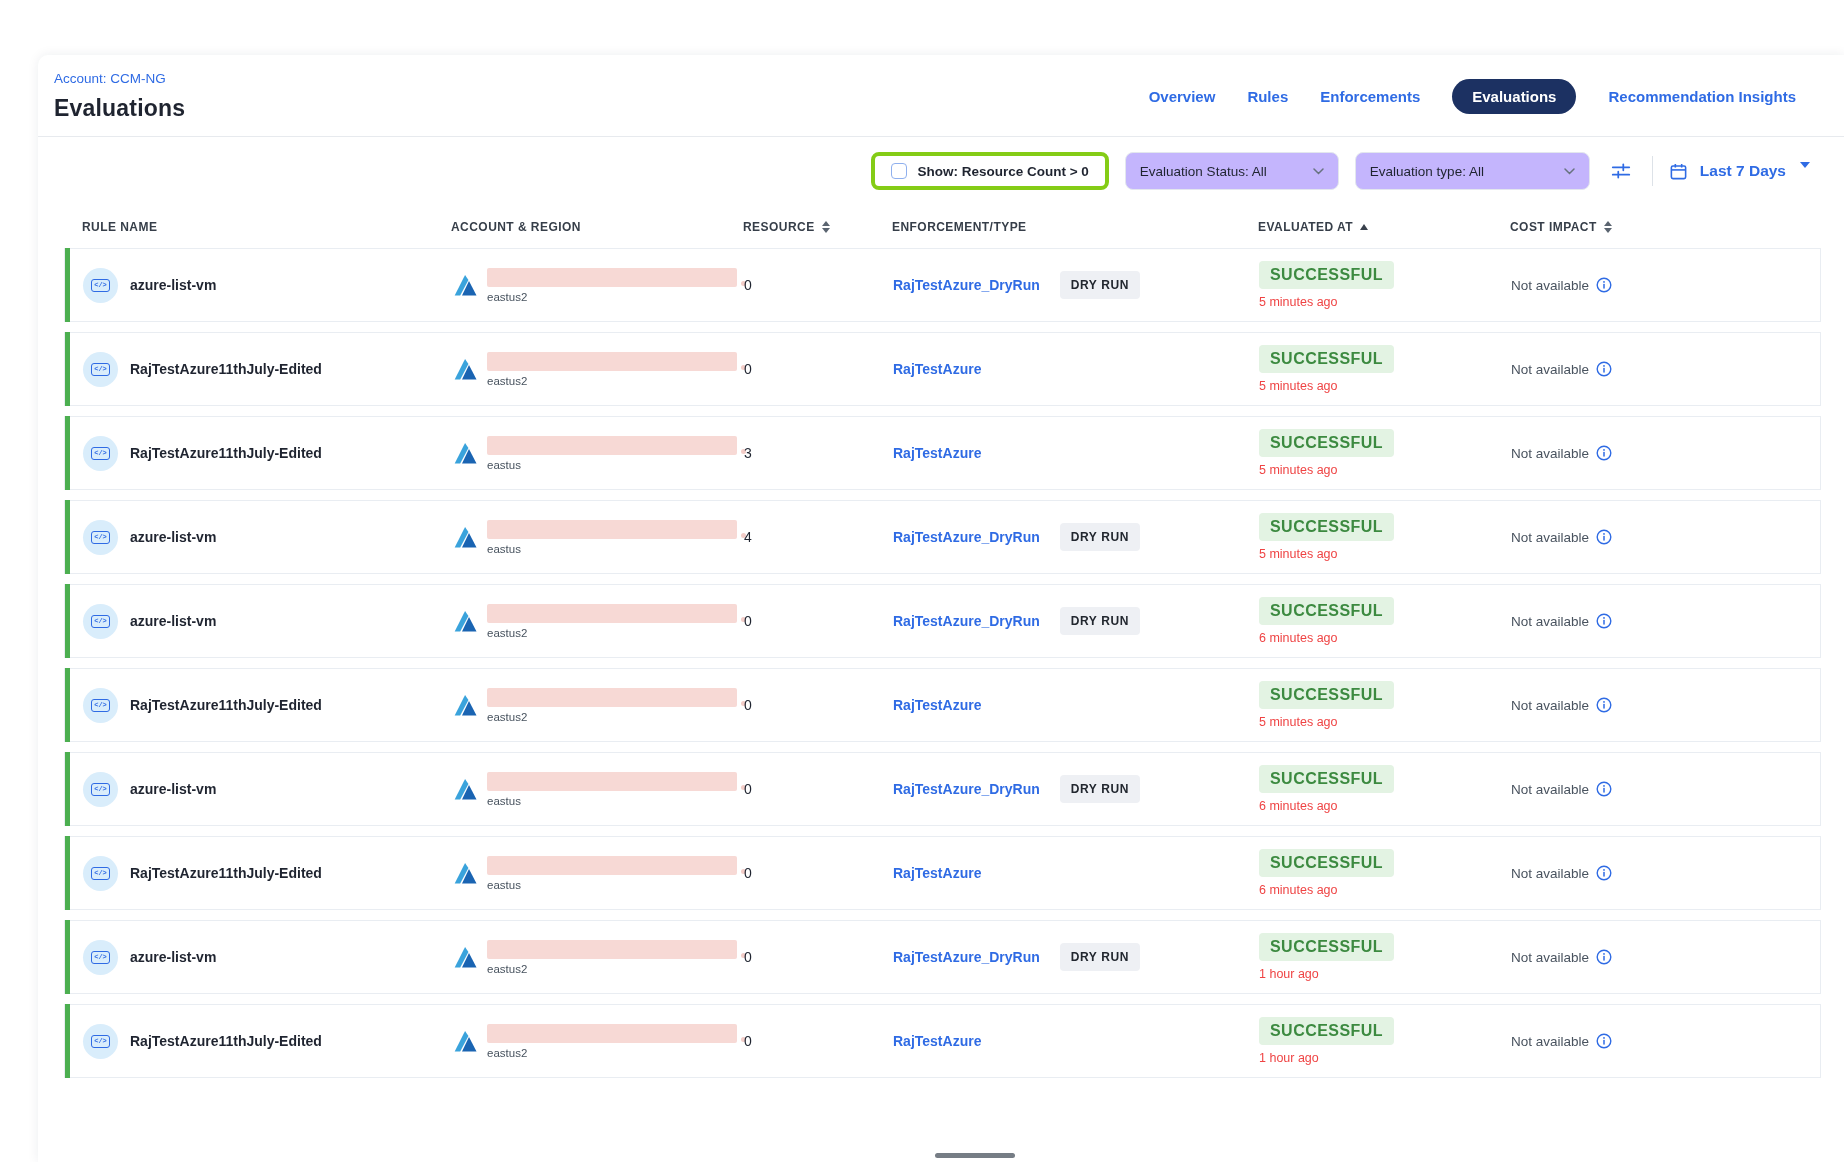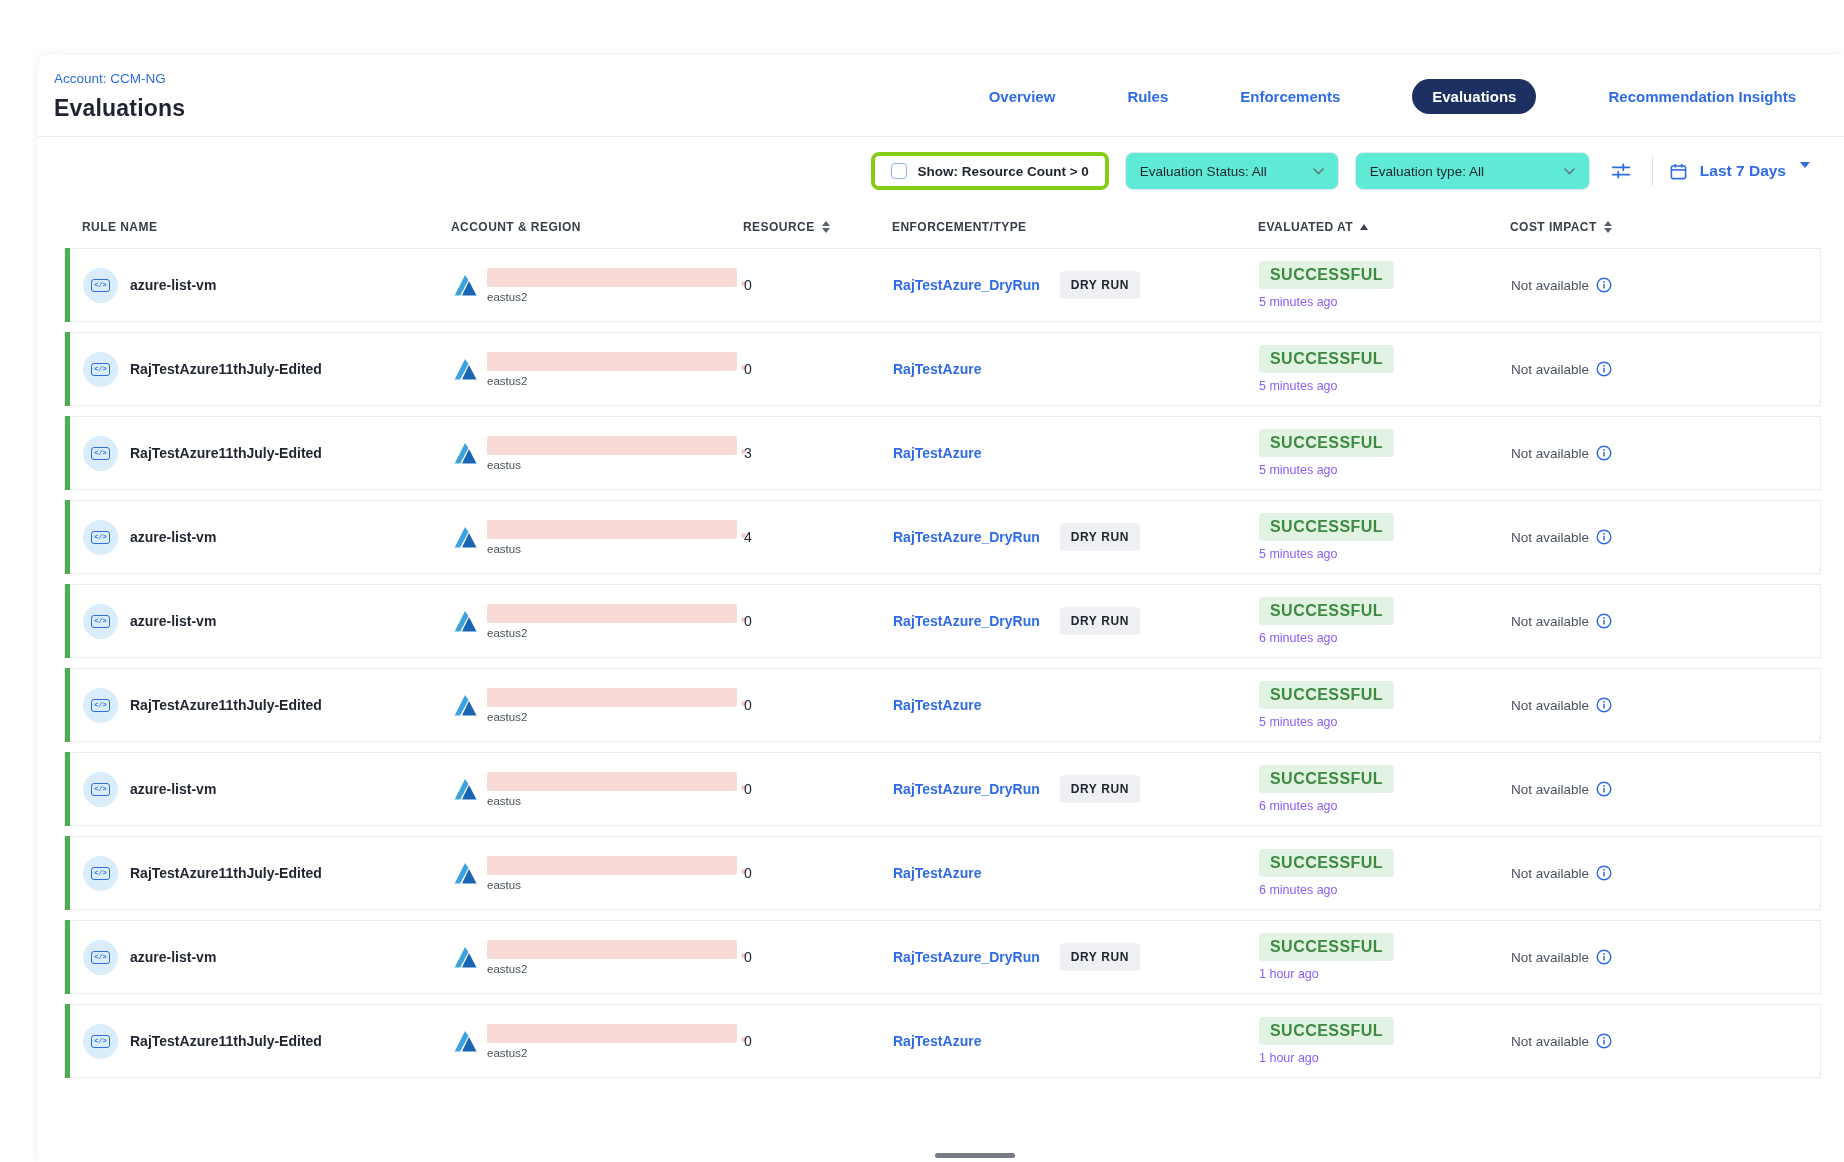--- a/index.html
+++ b/index.html
@@ -8,35 +8,35 @@
 
   .panel { position:absolute; left:38px; top:55px; right:0; bottom:0;
            background:#fff; border-top-left-radius:10px;
            box-shadow:0 0 12px rgba(30,40,60,.08); }
 
   
   .hdr { display:flex; justify-content:space-between; align-items:center;
          padding:16px 48px 14px 16px; }
   .acct { color:#2f6be4; font-size:13.5px; margin-bottom:9px; }
   .title { font-size:23px; font-weight:700; color:#1f2430; letter-spacing:.2px; }
-  .nav { display:flex; align-items:center; gap:72px; }
+  .nav { display:flex; align-items:center; gap:32px; }
   .nav-link { color:#2f6be4; font-size:15px; font-weight:700; cursor:pointer; white-space:nowrap; }
   .nav-pill { background:#1c3162; color:#fff; font-size:15px; font-weight:700;
               padding:9px 20px; border-radius:19px; cursor:pointer; }
   .hdr-divider { border-bottom:1px solid #e7eaee; }
 
   
   .filters { display:flex; justify-content:flex-end; align-items:center;
              gap:16px; padding:15px 34px 16px 0; }
   .chkbox-group { display:flex; align-items:center; gap:10px; border:4px solid #84cc16;
                   border-radius:8px; background:#fff; height:38px; padding:0 16px; cursor:pointer; }
   .chkbox { width:16px; height:16px; border:1.6px solid #8fb0ee; border-radius:4px; background:#fff; }
   .chkbox-label { font-size:13.5px; font-weight:700; color:#1f2430; white-space:nowrap; }
   .dropdown { display:flex; align-items:center; justify-content:space-between; gap:10px;
-              border:1px solid #e3e7ee; border-radius:8px; background:#5eead4;
+              border:1px solid #e3e7ee; border-radius:8px; background:#c4b5fd;
               height:38px; padding:0 14px; cursor:pointer; }
   .dd-status { width:214px; } .dd-type { width:235px; } .dd-saved { width:226px; }
   .dd-label { font-size:13.5px; color:#1f2430; white-space:nowrap; }
   .dd-label.placeholder { color:#566372; }
   .icon-btn { display:flex; align-items:center; justify-content:center; width:30px; height:30px; cursor:pointer; }
   .vdivider { width:1px; height:30px; background:#dde2e8; }
   .daterange { display:flex; align-items:flex-start; gap:12px; cursor:pointer; }
   .daterange-label { color:#2f6be4; font-size:15.5px; font-weight:700; white-space:nowrap; }
   .caret-down { width:0; height:0; border-left:5px solid transparent;
                 border-right:5px solid transparent; border-top:6px solid #2f6be4; margin-left:2px; }
@@ -74,21 +74,21 @@
   .resource-cell { font-size:14px; color:#1f2430; }
 
   .enf-cell { display:flex; align-items:center; gap:20px; }
   .enf-link { color:#2f6be4; font-size:14px; font-weight:700; cursor:pointer; white-space:nowrap; }
   .dryrun-badge { background:#eef0f4; color:#22272f; font-size:12px; font-weight:700;
                   letter-spacing:.6px; padding:7px 11px; border-radius:4px; white-space:nowrap; }
 
   .eval-cell { display:flex; flex-direction:column; align-items:flex-start; }
   .status-badge { background:#e3f3e3; color:#3c8a40; font-size:16px; font-weight:700;
                   letter-spacing:.45px; padding:5px 11px; border-radius:4px; }
-  .eval-time { font-size:12.5px; color:#8b5cf6; margin-top:6px; }
+  .eval-time { font-size:12.5px; color:#ef4444; margin-top:6px; }
 
   .cost-cell { display:flex; align-items:center; gap:7px; font-size:13.5px; color:#49535f; }
 
   .hscroll-thumb { position:absolute; left:935px; bottom:4px; width:80px; height:5px;
                    background:#767d85; border-radius:3px; cursor:grab; }
   svg { display:block; }
 </style>
 </head>
 <body>
 

